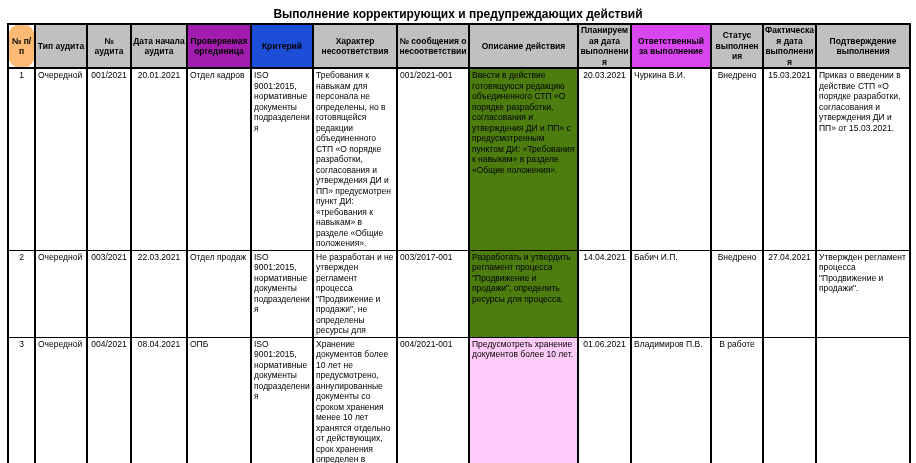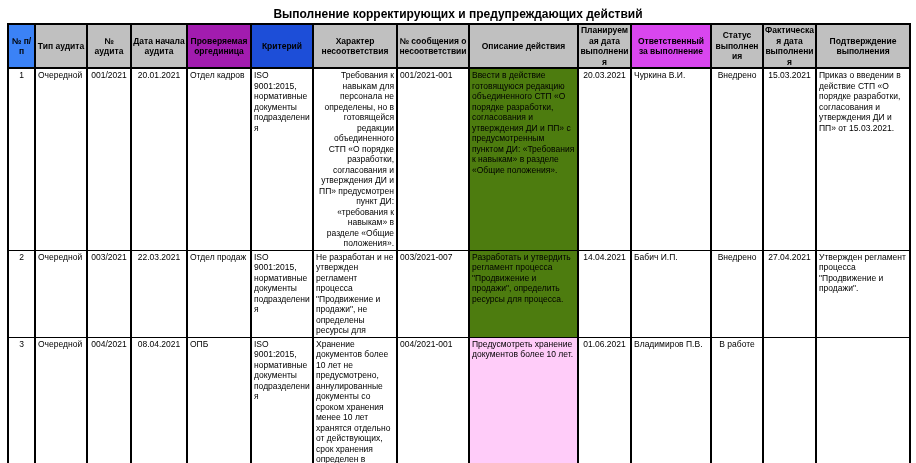--- a/index.html
+++ b/index.html
@@ -63,21 +63,21 @@
       <col style="width:72px">
       <col style="width:109px">
     <col style="width:53px">
       <col style="width:80px">
       <col style="width:52px">
     <col style="width:53px">
       <col style="width:94px">
   </colgroup>
   <thead>
     <tr>
-        <th style="background: #3b82f6;">№ п/п</th>
+        <th style="background: #fdba74; border-radius: 13px;">№ п/п</th>
         <th style="background: rgb(192, 192, 192); margin-left: 44px;">Тип аудита</th>
         <th style="background: rgb(192, 192, 192);">№ аудита</th>
         <th style="background: rgb(192, 192, 192);">Дата начала аудита</th>
         <th style="background: #a21caf;">Проверяемая оргединица</th>
         <th style="background: #1d4ed8;">Критерий</th>
         <th style="background: rgb(192, 192, 192);">Характер несоответствия</th>
         <th style="background: rgb(192, 192, 192);">№ сообщения о несоответствии</th>
         <th style="background: rgb(192, 192, 192);">Описание действия</th>
         <th style="background: rgb(192, 192, 192);">Планируемая дата выполнения</th>
         <th style="background: #d946ef;">Ответственный за выполнение</th>
@@ -87,38 +87,38 @@
       </tr>
   </thead>
   <tbody>
       <tr style="height: 170px;">
         <td style="text-align: center;">1</td>
         <td style="text-align: left;">Очередной</td>
         <td style="text-align: center;">001/2021</td>
         <td style="text-align: center;">20.01.2021</td>
         <td style="text-align: left;">Отдел кадров</td>
         <td style="text-align: left;">ISO 9001:2015, нормативные документы подразделения</td>
-        <td style="text-align: right; margin-left: 31px;">Требования к навыкам для персонала не определены, но в готовящейся редакции объединенного СТП «О порядке разработки, согласования и утверждения ДИ и ПП» предусмотрен пункт ДИ: «требования к навыкам» в разделе «Общие положения».</td>
+        <td style="text-align: left; margin-left: 31px;">Требования к навыкам для персонала не определены, но в готовящейся редакции объединенного СТП «О порядке разработки, согласования и утверждения ДИ и ПП» предусмотрен пункт ДИ: «требования к навыкам» в разделе «Общие положения».</td>
         <td style="text-align: left;">001/2021-001</td>
         <td style="text-align: left; background: #4d7c0f;">Ввести в действие готовящуюся редакцию объединенного СТП  «О порядке разработки, согласования и утверждения ДИ и ПП» с предусмотренным пунктом ДИ: «Требования к навыкам» в разделе «Общие положения».</td>
         <td style="text-align: center;">20.03.2021</td>
         <td style="text-align: left;">Чуркина В.И.</td>
         <td style="text-align: center;">Внедрено</td>
         <td style="text-align: center;">15.03.2021</td>
         <td style="text-align: left;">Приказ о введении в действие СТП «О порядке разработки, согласования и утверждения ДИ и ПП» от 15.03.2021.</td>
       </tr>
       <tr style="height: 80px;">
         <td style="text-align: center;">2</td>
         <td style="text-align: left;">Очередной</td>
         <td style="text-align: center;">003/2021</td>
         <td style="text-align: center;">22.03.2021</td>
         <td style="text-align: left;">Отдел продаж</td>
         <td style="text-align: left;">ISO 9001:2015, нормативные документы подразделения</td>
         <td style="text-align: left;">Не разработан и не утвержден регламент процесса "Продвижение и продажи", не определены ресурсы для</td>
-        <td style="text-align: left;">003/2021-007</td>
+        <td style="text-align: left;">003/2017-001</td>
         <td style="text-align: left; background: #4d7c0f;">Разработать и утвердить регламент процесса "Продвижение и продажи", определить ресурсы для процесса.</td>
         <td style="text-align: center; margin-top: 28px;">14.04.2021</td>
         <td style="text-align: left;">Бабич И.П.</td>
         <td style="text-align: center;">Внедрено</td>
         <td style="text-align: center;">27.04.2021</td>
         <td style="text-align: left;">Утвержден регламент процесса "Продвижение и продажи".</td>
       </tr>
       <tr style="height: 143px;">
         <td style="text-align: center;">3</td>
         <td style="text-align: left;">Очередной</td>

